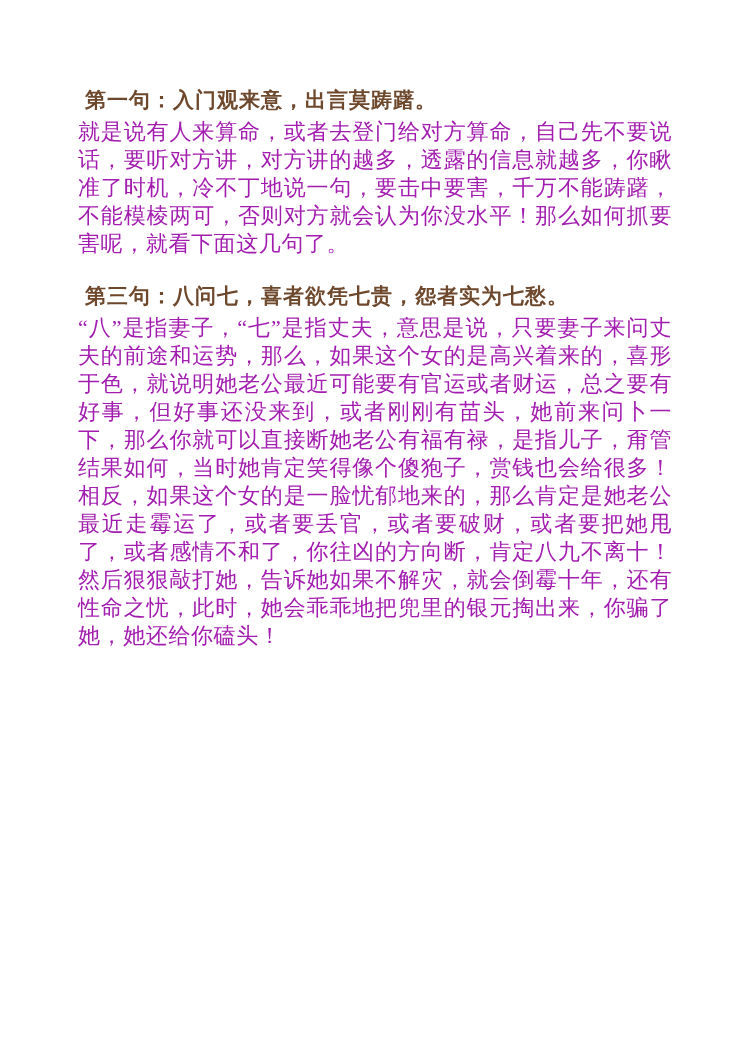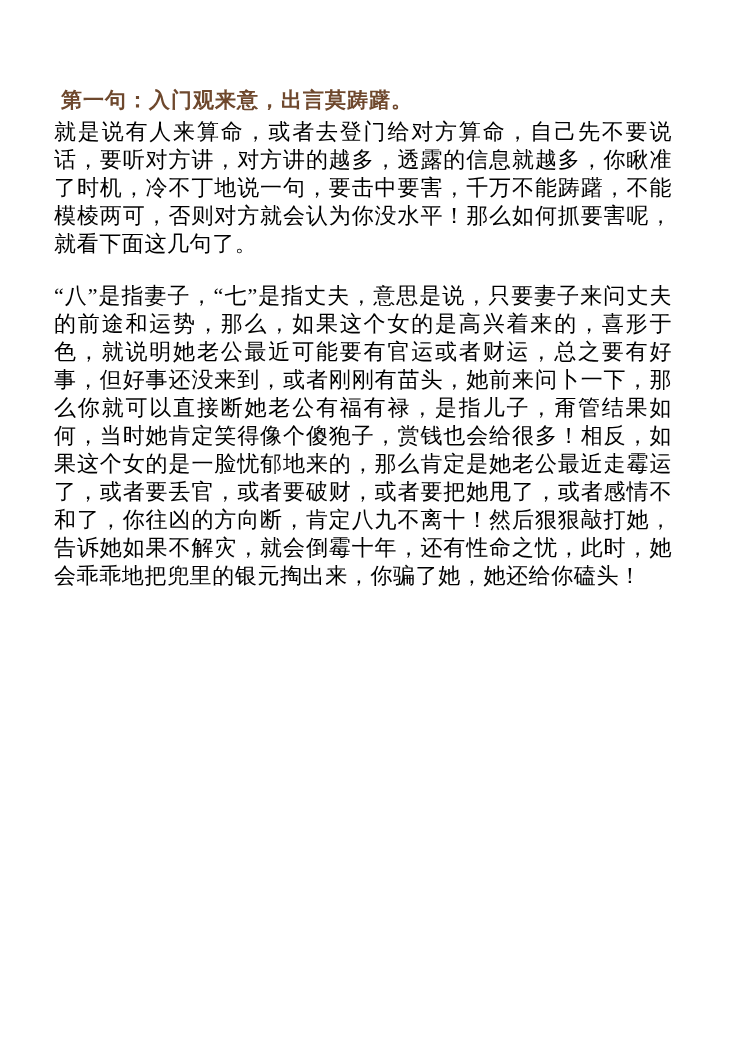--- a/index.html
+++ b/index.html
@@ -8,39 +8,39 @@
     background: #ffffff;
   }
   .page {
     position: relative;
     width: 750px;
     height: 1060px;
     margin: 0 auto;
     background: #ffffff;
     overflow: hidden;
     box-sizing: border-box;
-    padding: 86px 78px 0 54px;
+    padding: 86px 78px 0 78px;
     font-family: "Liberation Serif", "DejaVu Serif", serif;
     border-radius: 6px;
   }
   .section {
     margin: 0 0 24px 0;
   }
   .section-heading {
     color: #6e482d;
     font-size: 21px;
     line-height: 28px;
     font-weight: bold;
     letter-spacing: 1px;
     margin: 0 0 4px 0;
     padding-left: 7px;
     white-space: normal;
   }
   .section-body {
-    color: #000000;
+    color: #a21caf;
     font-size: 22px;
     line-height: 28px;
     letter-spacing: 0.6px;
     margin: 0;
     text-align: justify;
     text-justify: inter-ideograph;
     word-break: break-all;
     overflow-wrap: break-word;
   }
 </style>
@@ -51,16 +51,17 @@
 
   <div class="section">
     <h2 class="section-heading">第一句：入门观来意，出言莫踌躇。</h2>
     <p class="section-body">就是说有人来算命，或者去登门给对方算命，自己先不要说话，要听对方讲，对方讲的越多，透露的信息就越多，你瞅准了时机，冷不丁地说一句，要击中要害，千万不能踌躇，不能模棱两可，否则对方就会认为你没水平！那么如何抓要害呢，就看下面这几句了。</p>
   </div>
 
   <div class="section">
   </div>
 
   <div class="section">
+    <h2 class="section-heading">第三句：八问七，喜者欲凭七贵，怨者实为七愁。</h2>
     <p class="section-body">“八”是指妻子，“七”是指丈夫，意思是说，只要妻子来问丈夫的前途和运势，那么，如果这个女的是高兴着来的，喜形于色，就说明她老公最近可能要有官运或者财运，总之要有好事，但好事还没来到，或者刚刚有苗头，她前来问卜一下，那么你就可以直接断她老公有福有禄，是指儿子，甭管结果如何，当时她肯定笑得像个傻狍子，赏钱也会给很多！相反，如果这个女的是一脸忧郁地来的，那么肯定是她老公最近走霉运了，或者要丢官，或者要破财，或者要把她甩了，或者感情不和了，你往凶的方向断，肯定八九不离十！然后狠狠敲打她，告诉她如果不解灾，就会倒霉十年，还有性命之忧，此时，她会乖乖地把兜里的银元掏出来，你骗了她，她还给你磕头！</p>
   </div>
 
 </div>
 
 </body></html>

